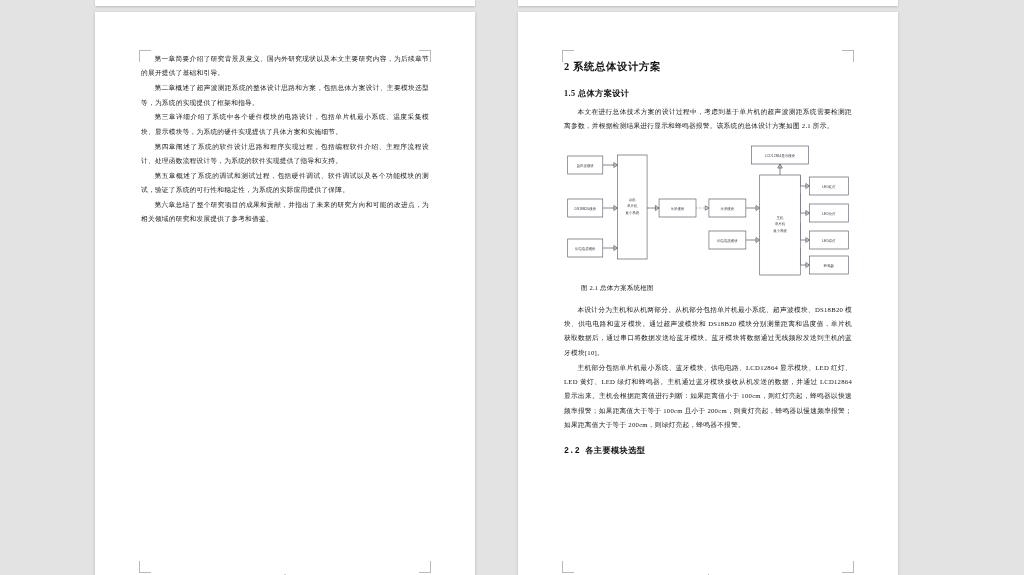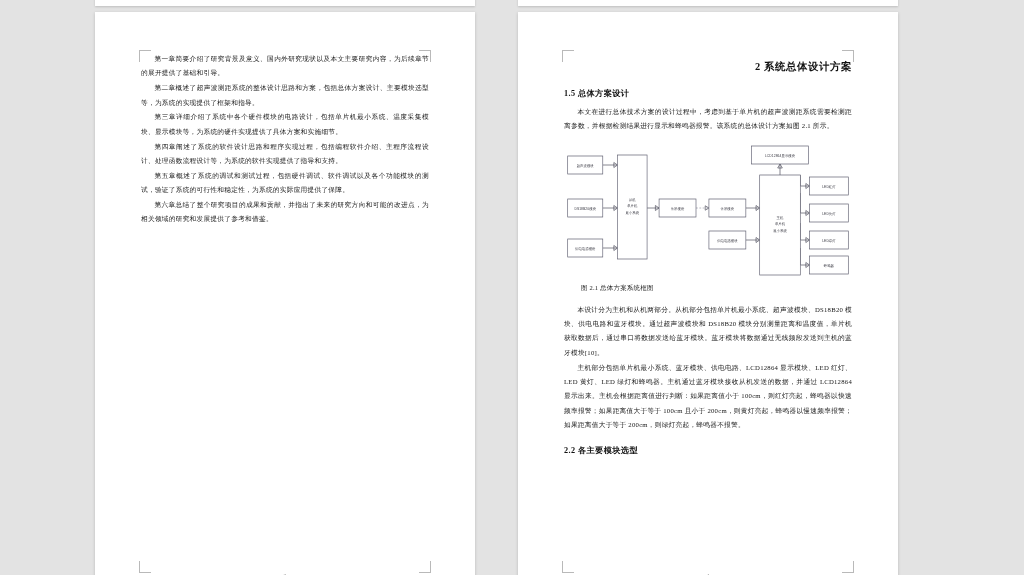--- a/index.html
+++ b/index.html
@@ -78,35 +78,35 @@
     text-align: justify;
     text-indent: 13.4px;
     letter-spacing: 0.25px;
     color: #202020;
   }
 
   h1.doc-h1 {
     margin: 8px 0 13px 0;
     font-size: 10.4px;
     line-height: 14px;
-    text-align: right;
+    text-align: left;
     font-weight: bold;
     letter-spacing: 0.6px;
     color: #111;
   }
 
   h2.doc-h2 {
     margin: 0 0 4px 0;
     font-size: 8.2px;
     line-height: 14px;
     font-weight: bold;
     letter-spacing: 0.4px;
     color: #111;
   }
-  h2.doc-h2.spaced { margin-top: 12px; }
+  h2.doc-h2.spaced { margin-top: 12px; font-family: Liberation Mono, monospace; }
 
   .figure-caption {
     font-size: 6.5px;
     line-height: 12px;
     margin: 7px 0 9px 0;
     padding-left: 17px;
     letter-spacing: 0.2px;
     color: #222;
   }
 

